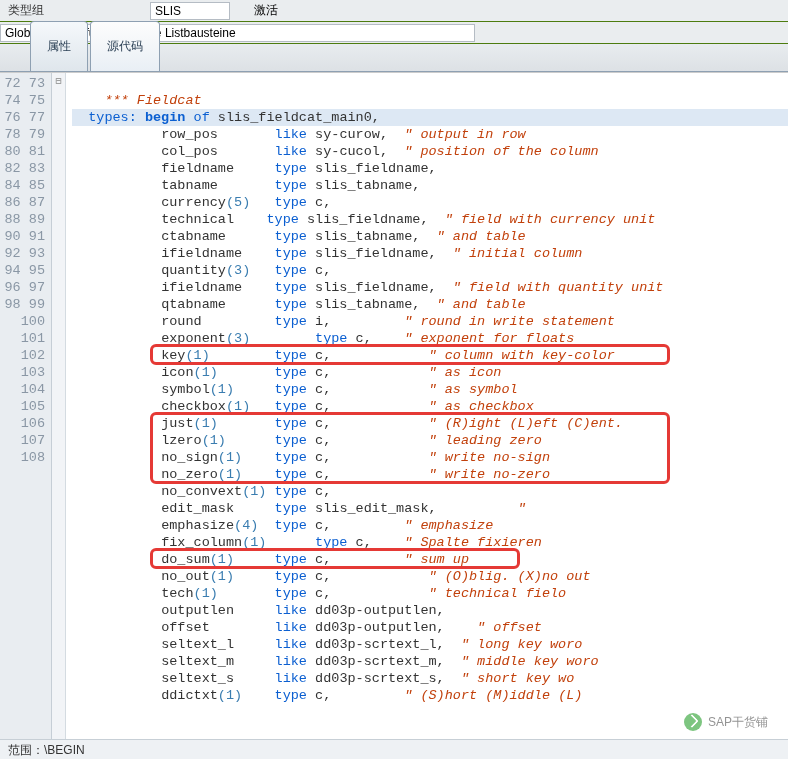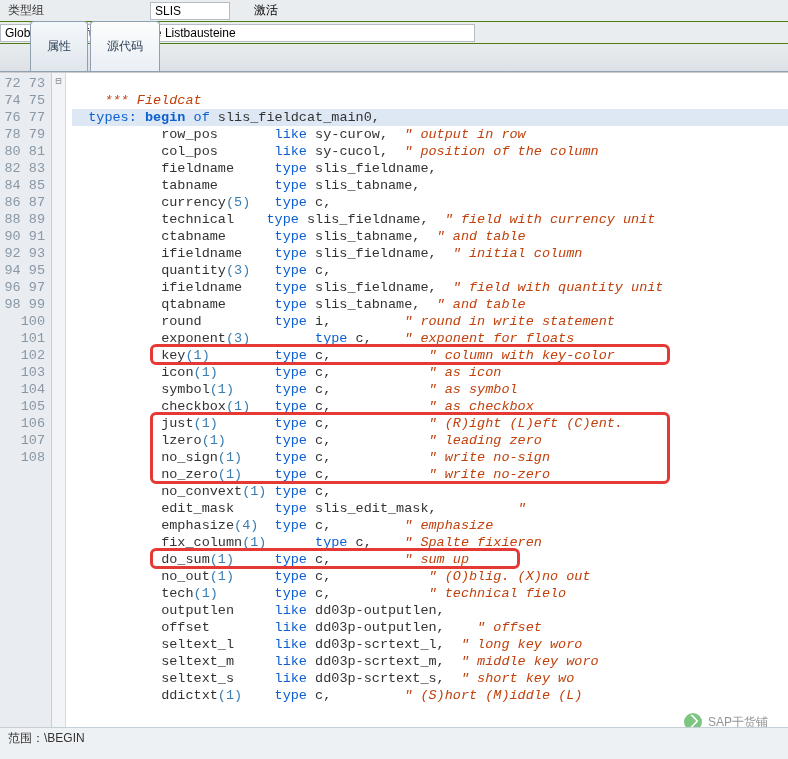--- a/index.html
+++ b/index.html
@@ -48,21 +48,21 @@
   .kw { color: #0b5fd1; }
   .bold { font-weight: bold; }
   .num { color: #3a7db0; }
   .ty  { color: #333; }
   .cm  { color: #c2410c; font-style: italic; }
   .redbox {
     position: absolute; border: 3px solid #e53935; border-radius: 6px;
     pointer-events: none;
   }
   .status-bar {
-    position: absolute; left: 0; right: 0; bottom: 0; height: 32px;
+    position: absolute; left: 0; right: 0; bottom: 0; height: 20px;
     background: #eef1f4; border-top: 1px solid #c7cfd6; padding-left: 8px;
     line-height: 20px; font-size: 12px; color: #333;
   }
   .watermark {
     position: absolute; right: 20px; bottom: 28px; display: flex; align-items: center;
     color: #888; font-size: 12px; opacity: 0.9; font-family: Arial, sans-serif; padding-left: 40px;
   }
   .watermark .wm-icon {
     width: 18px; height: 18px; border-radius: 50%; background: #6fbf73;
     margin-right: 6px; display: inline-block; position: relative;

